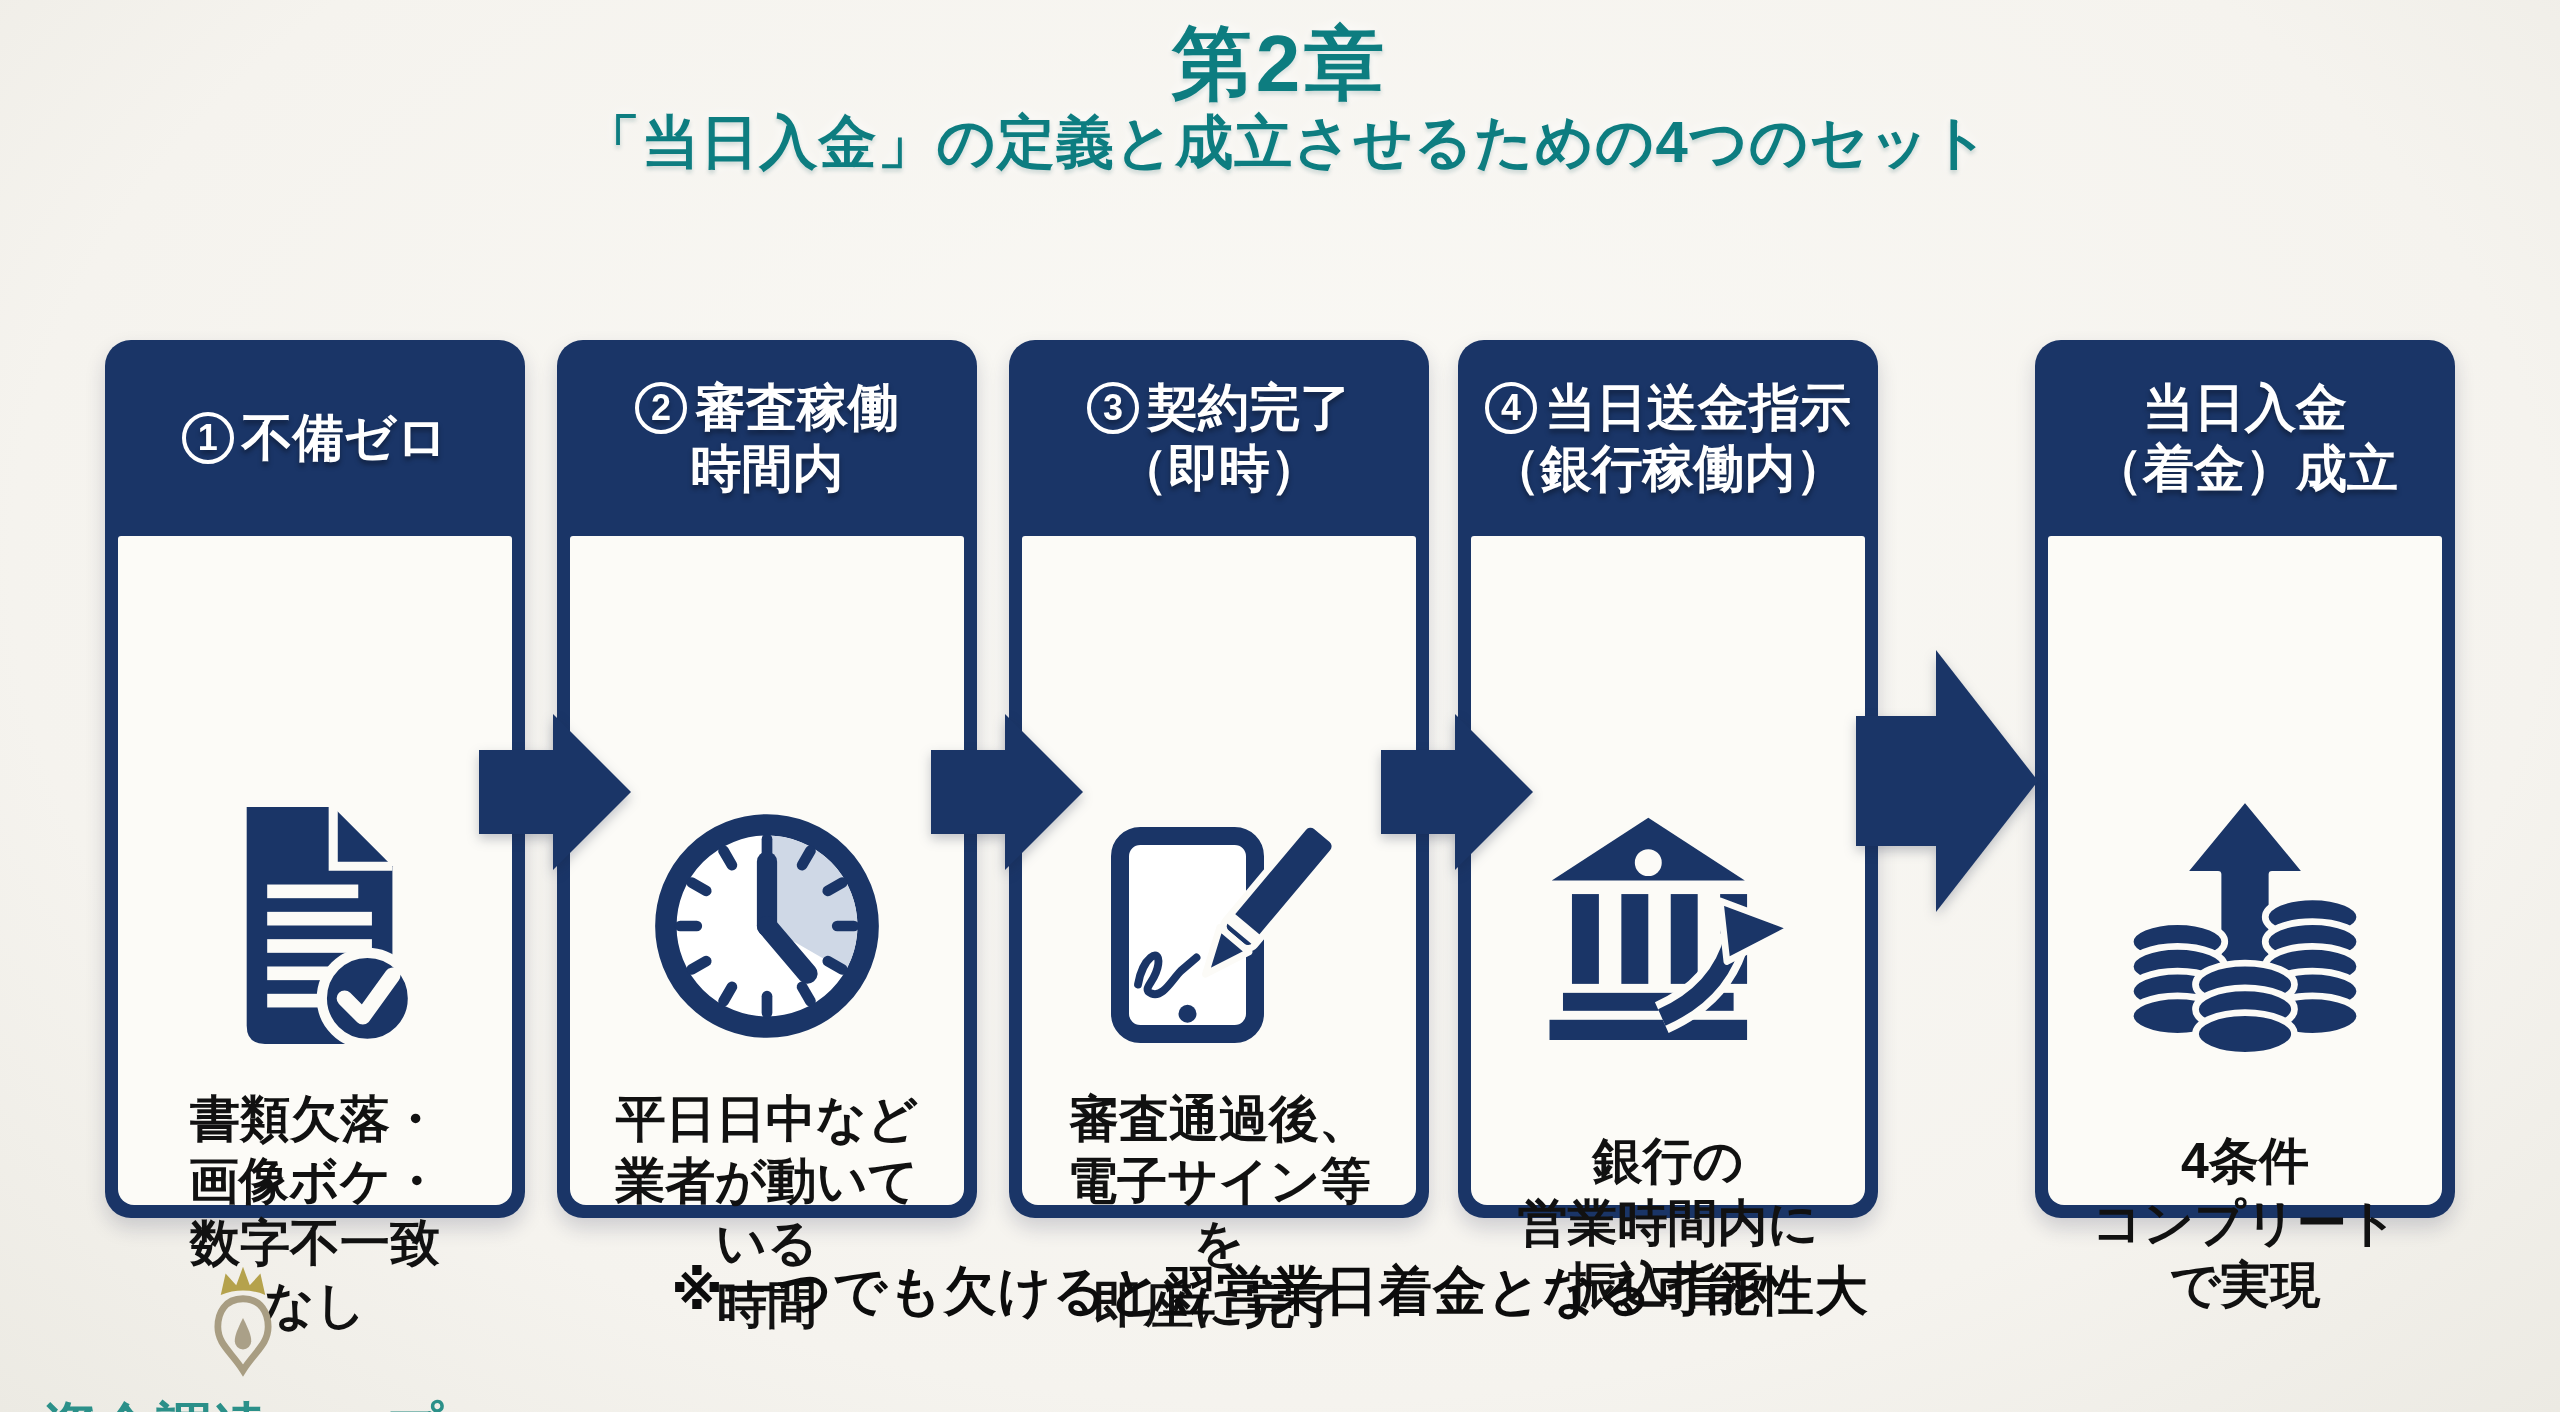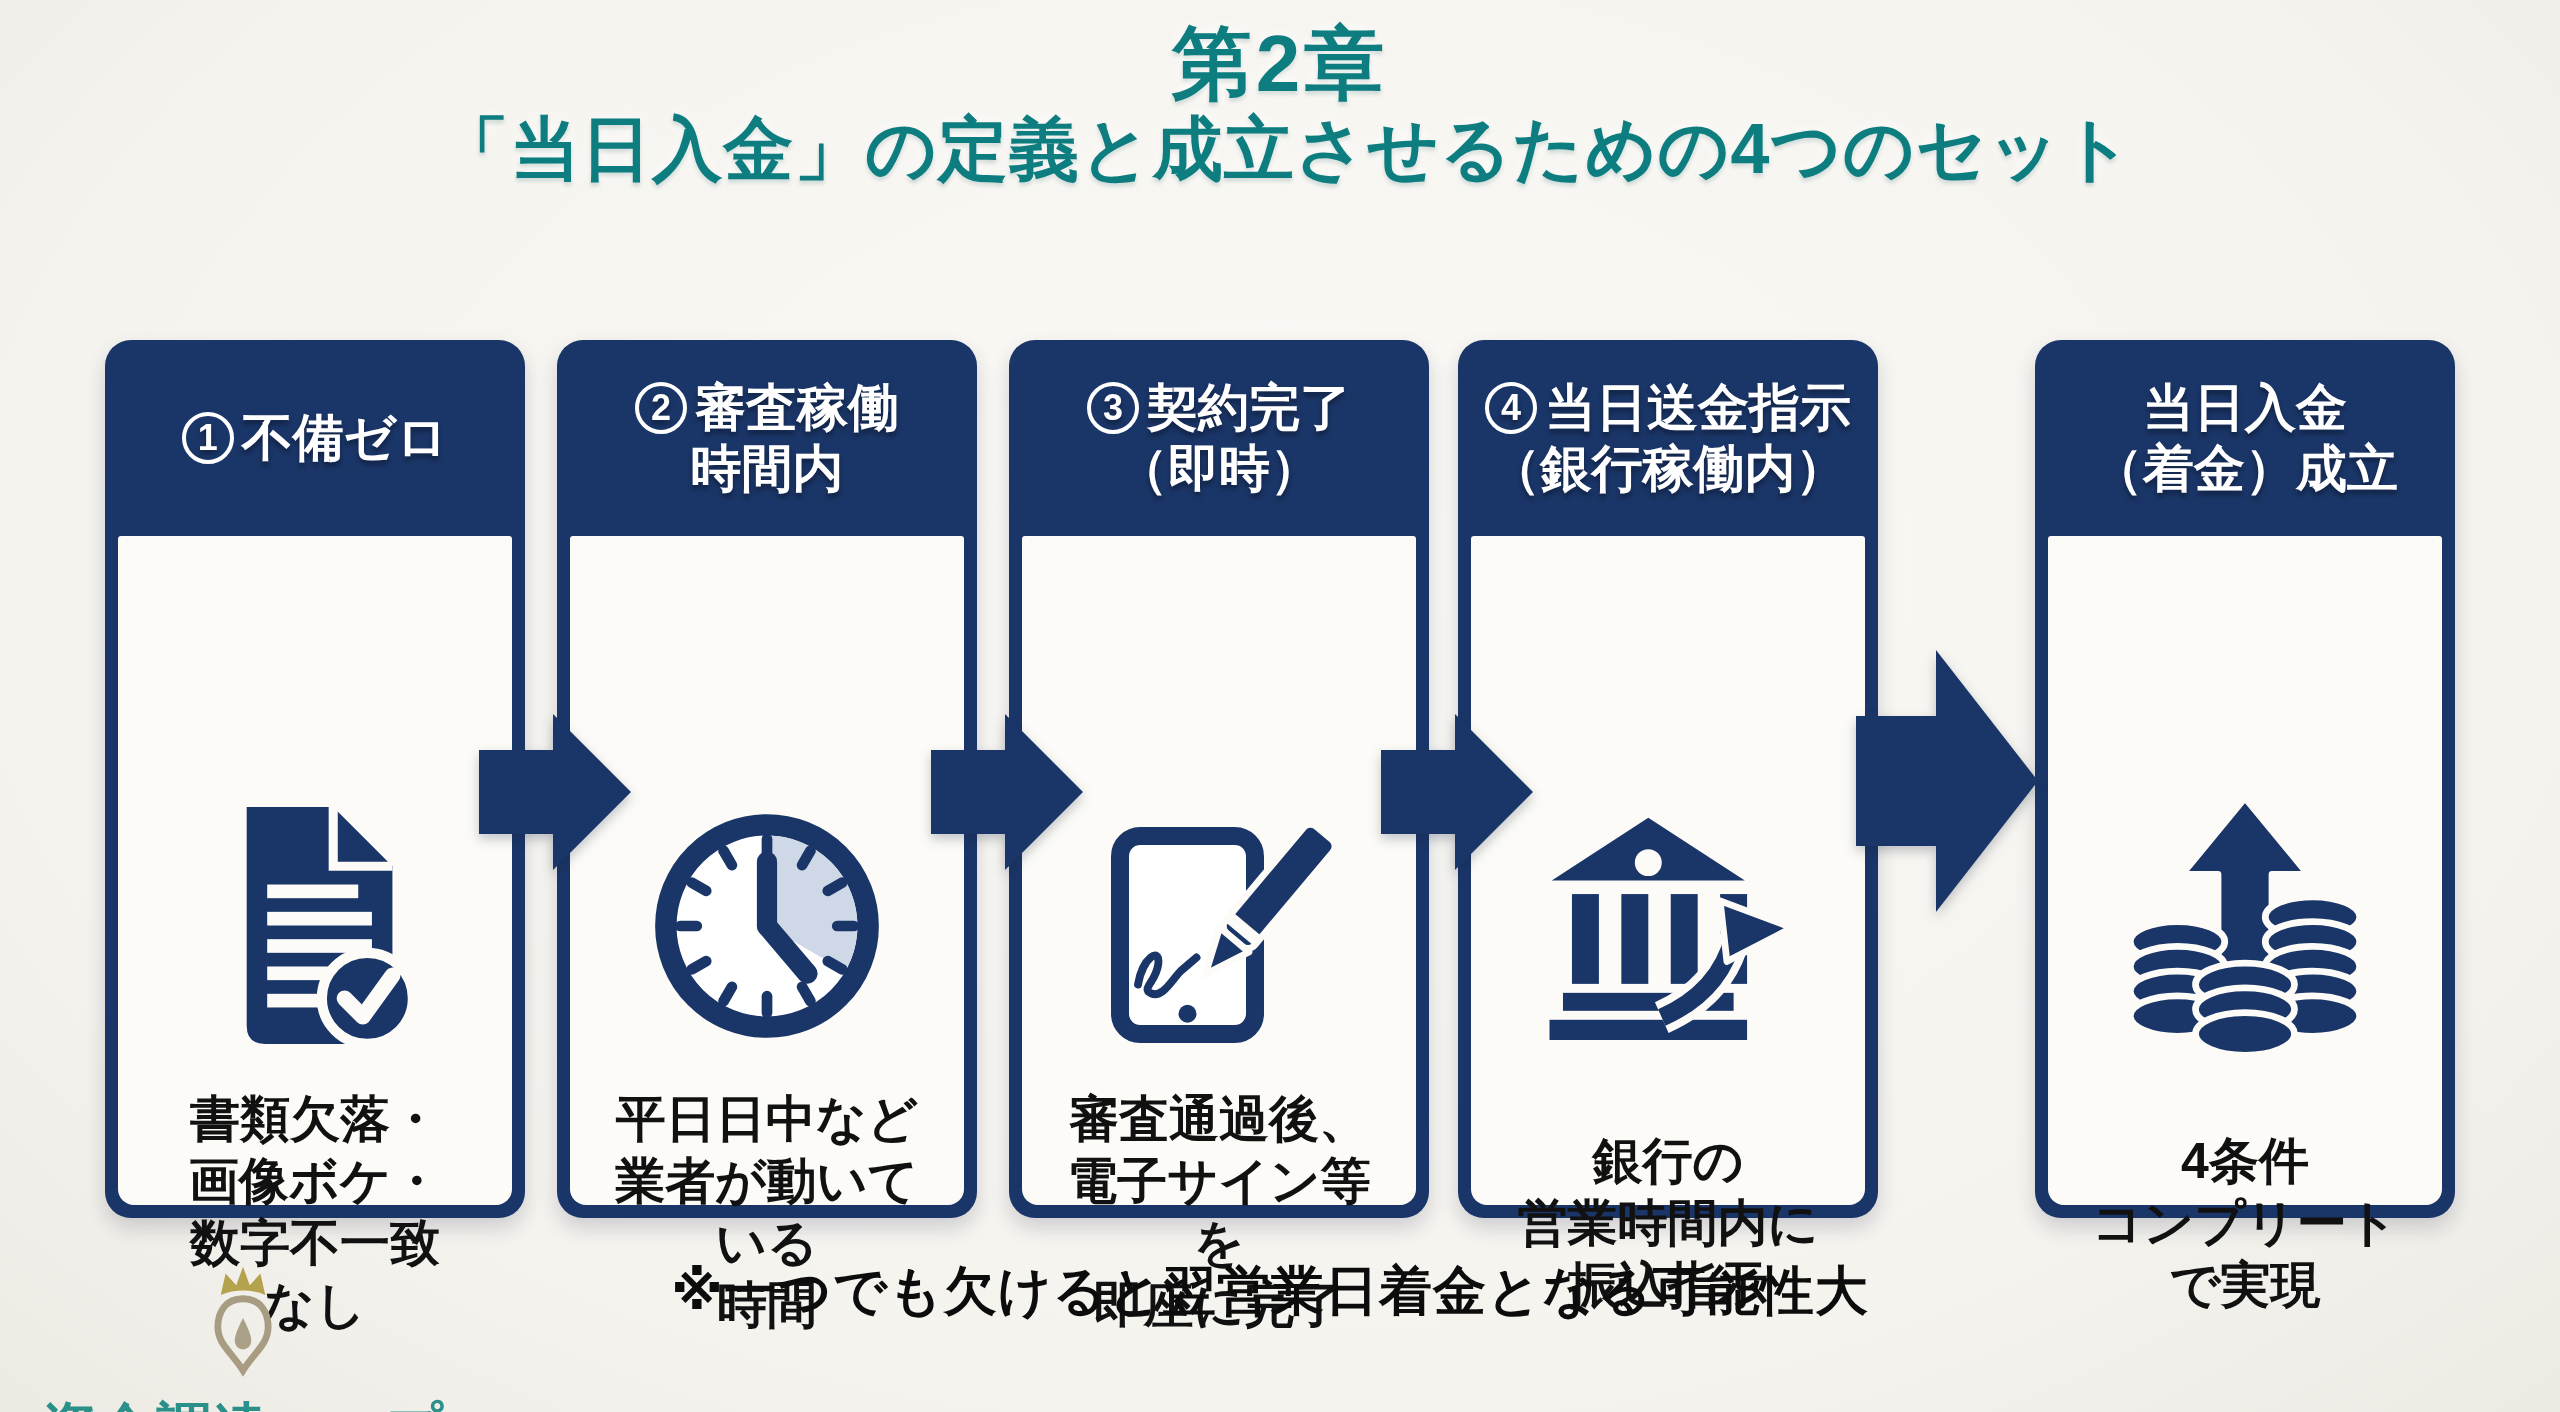--- a/index.html
+++ b/index.html
@@ -14,21 +14,21 @@
   html,body{background:#e9e7e1;}
   body{font-family:"Liberation Sans","DejaVu Sans",sans-serif;}
   .stage{
     position:relative;width:2560px;height:1412px;overflow:hidden;
     background:radial-gradient(ellipse at 50% 40%, #faf9f5 0%, var(--bg) 70%, #eceae3 100%);
   }
   
   .title-block{position:absolute;top:18px;left:0;right:0;text-align:center;color:var(--teal);font-weight:bold;}
   .title-chapter{font-size:80px;line-height:1.15;letter-spacing:4px;
     text-shadow:0 0 14px rgba(255,255,255,.95),0 3px 4px rgba(8,70,72,.25);}
-  .title-heading{font-size:70px;line-height:1.12;letter-spacing:1px;
+  .title-heading{font-size:58px;line-height:1.12;letter-spacing:1px;
     text-shadow:0 0 14px rgba(255,255,255,.95),0 3px 4px rgba(8,70,72,.25);margin-left:13px;}
   
   .card{position:absolute;top:340px;width:420px;height:878px;background:var(--navy);
     border-radius:26px;box-shadow:0 10px 20px rgba(25,35,70,.18);}
   .card-inner{position:absolute;left:13px;right:13px;top:196px;bottom:13px;
     background:var(--card-body);border-radius:3px 3px 16px 16px;}
   .card-head{position:absolute;top:0;left:0;right:0;height:196px;display:flex;flex-direction:column;
     align-items:center;justify-content:center;gap:3px;color:#fff;font-weight:bold;font-size:51px;line-height:1.12;
     text-shadow:0 4px 5px rgba(0,0,0,.35);}
   .head-line1{display:flex;align-items:center;justify-content:center;gap:8px;}

